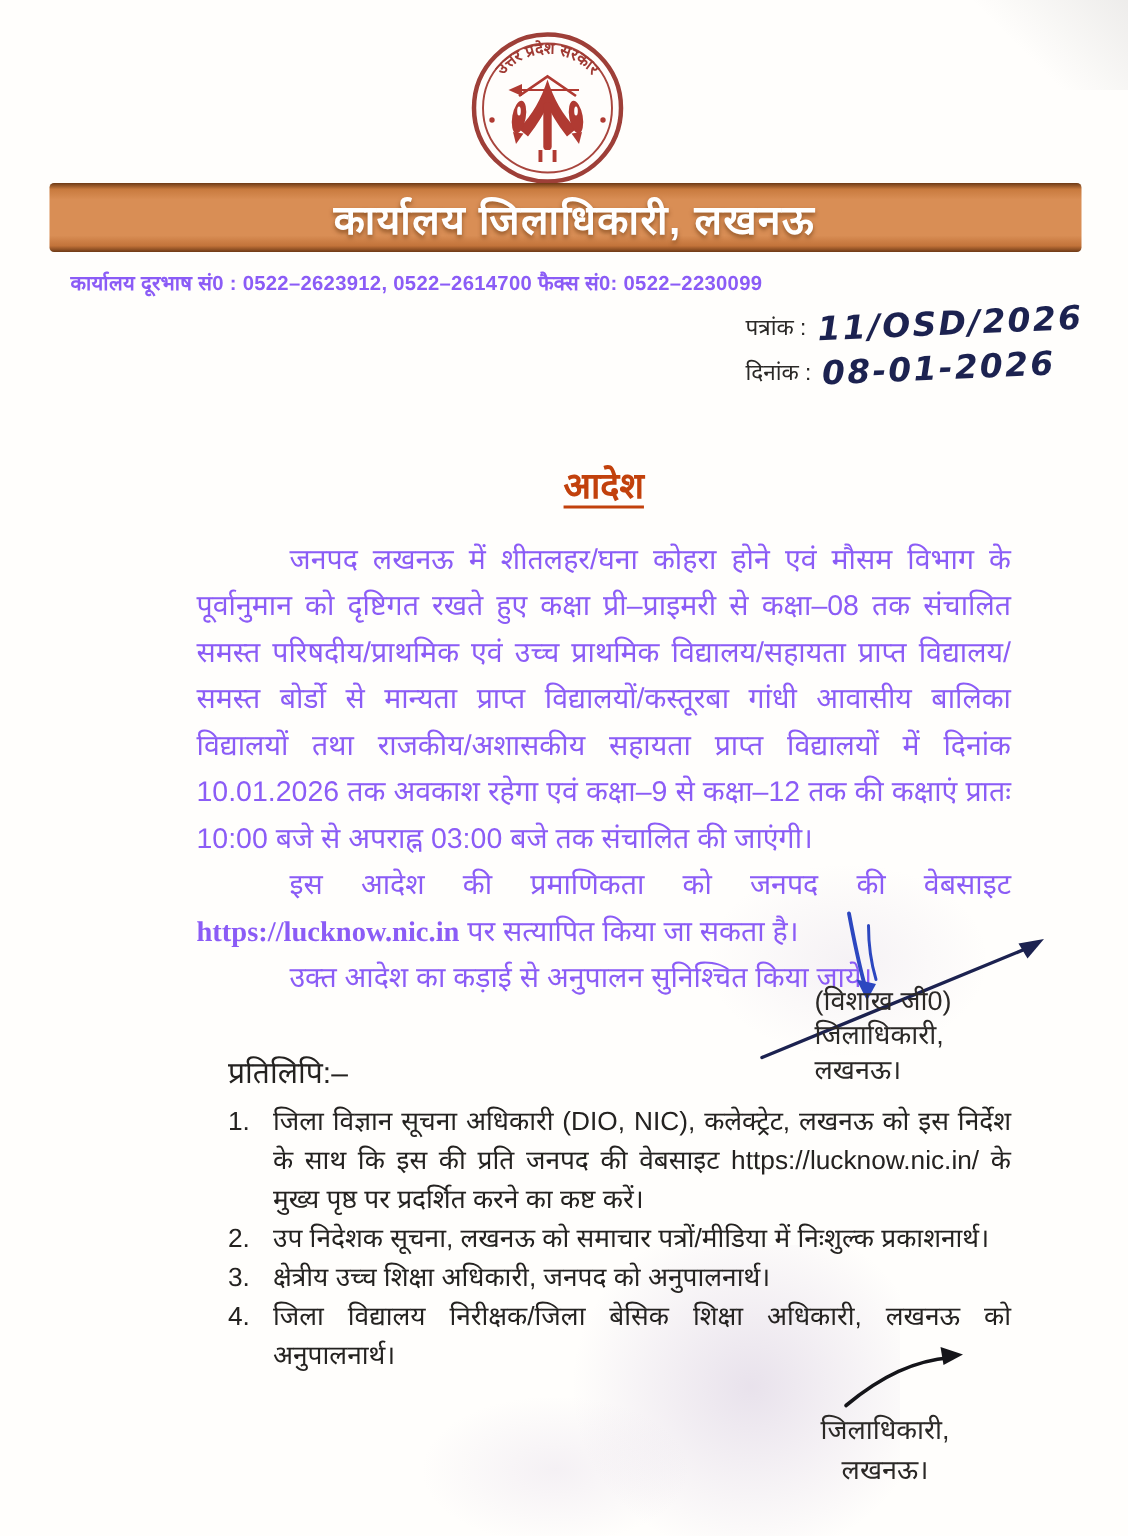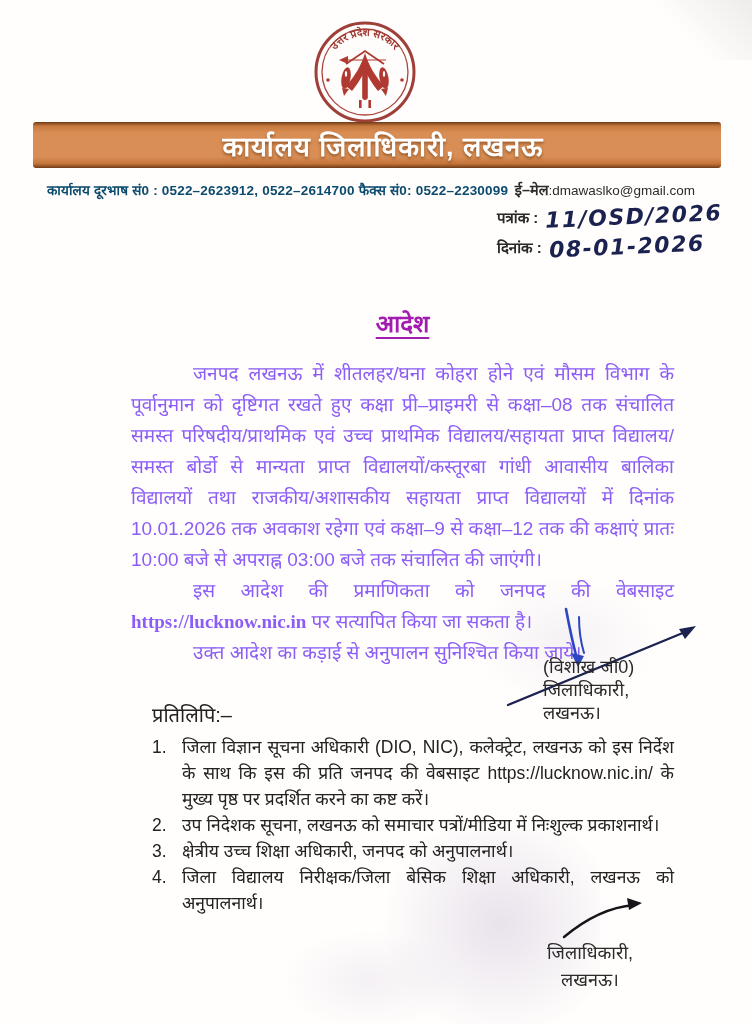--- a/index.html
+++ b/index.html
@@ -26,35 +26,35 @@
     background:linear-gradient(180deg,var(--banner-edge,#6e3a16) 0%,#c87a3e 9%,
       var(--banner-orange,#d98e55) 24%,var(--banner-orange,#d98e55) 76%,#c2733a 91%,
       var(--banner-edge,#6e3a16) 100%);
     border-radius:3px;display:flex;align-items:center;justify-content:center;}
   .banner-title{color:#fff;font-size:27px;font-weight:bold;letter-spacing:1px;
     text-shadow:0 2px 3px rgba(92,46,8,.55);margin-left:12px;}
 
   
   .contact{position:absolute;left:47px;top:179px;width:648px;display:flex;
     justify-content:space-between;align-items:baseline;}
-  .phone{font-size:13.5px;font-weight:bold;color:#0c4a6e;letter-spacing:.2px;}
+  .phone{font-size:13.5px;font-weight:bold;color:#8b5cf6;letter-spacing:.2px;}
   .email{font-size:13.5px;color:#2e2c2a;}
   .email b{font-size:14.5px;}
 
   
   .ref{position:absolute;left:497px;top:204px;}
   .ref-row{display:flex;align-items:center;gap:7px;margin-bottom:5px;}
-  .ref-label{font-size:15px;font-weight:bold;color:#2b2927;white-space:nowrap;}
+  .ref-label{font-size:15px;font-weight:normal;color:#2b2927;white-space:nowrap;}
   .hand{display:inline-block;font-family:"DejaVu Sans",sans-serif;font-style:italic;
     font-weight:600;font-size:22px;letter-spacing:1.5px;color:var(--ink-navy,#1c2250);
     transform:rotate(-2.5deg);}
 
   
   .order-heading{position:absolute;left:131px;top:306px;width:543px;text-align:center;}
-  .order-heading span{font-size:24px;font-weight:600;color:#a21caf;
+  .order-heading span{font-size:24px;font-weight:600;color:#c2410c;
     text-decoration:underline;text-underline-offset:5px;}
   .body-text{position:absolute;left:131px;top:358px;width:543px;}
   .body-text p{margin:0;font-size:19px;line-height:31px;text-align:justify;
     text-indent:62px;color:#8b5cf6;}
   .url{font-weight:bold;font-family:"Liberation Serif",serif;}
 
   
   .sign1{position:absolute;left:543px;top:656px;width:124px;text-align:left;
     font-size:18px;line-height:23px;font-weight:500;color:#2b2927;}
   .sign2{position:absolute;left:528px;top:940px;width:124px;text-align:center;
@@ -107,21 +107,20 @@
     <rect x="46" y="80" width="2.6" height="8" fill="#b03a32"></rect>
     <rect x="55.4" y="80" width="2.6" height="8" fill="#b03a32"></rect>
   </svg>
 
   <div class="banner">
     <span class="banner-title">कार्यालय जिलाधिकारी, लखनऊ</span>
   </div>
 
   <div class="contact">
     <span class="phone">कार्यालय दूरभाष सं0 : 0522–2623912, 0522–2614700  फैक्स सं0: 0522–2230099</span>
-    <span class="email"><b>ई–मेल</b><span>:dmawaslko@gmail.com</span></span>
   </div>
 
   <div class="ref">
     <div class="ref-row">
       <span class="ref-label">पत्रांक :</span>
       <span class="hand">11/OSD/2026</span>
     </div>
     <div class="ref-row">
       <span class="ref-label">दिनांक :</span>
       <span class="hand">08-01-2026</span>

